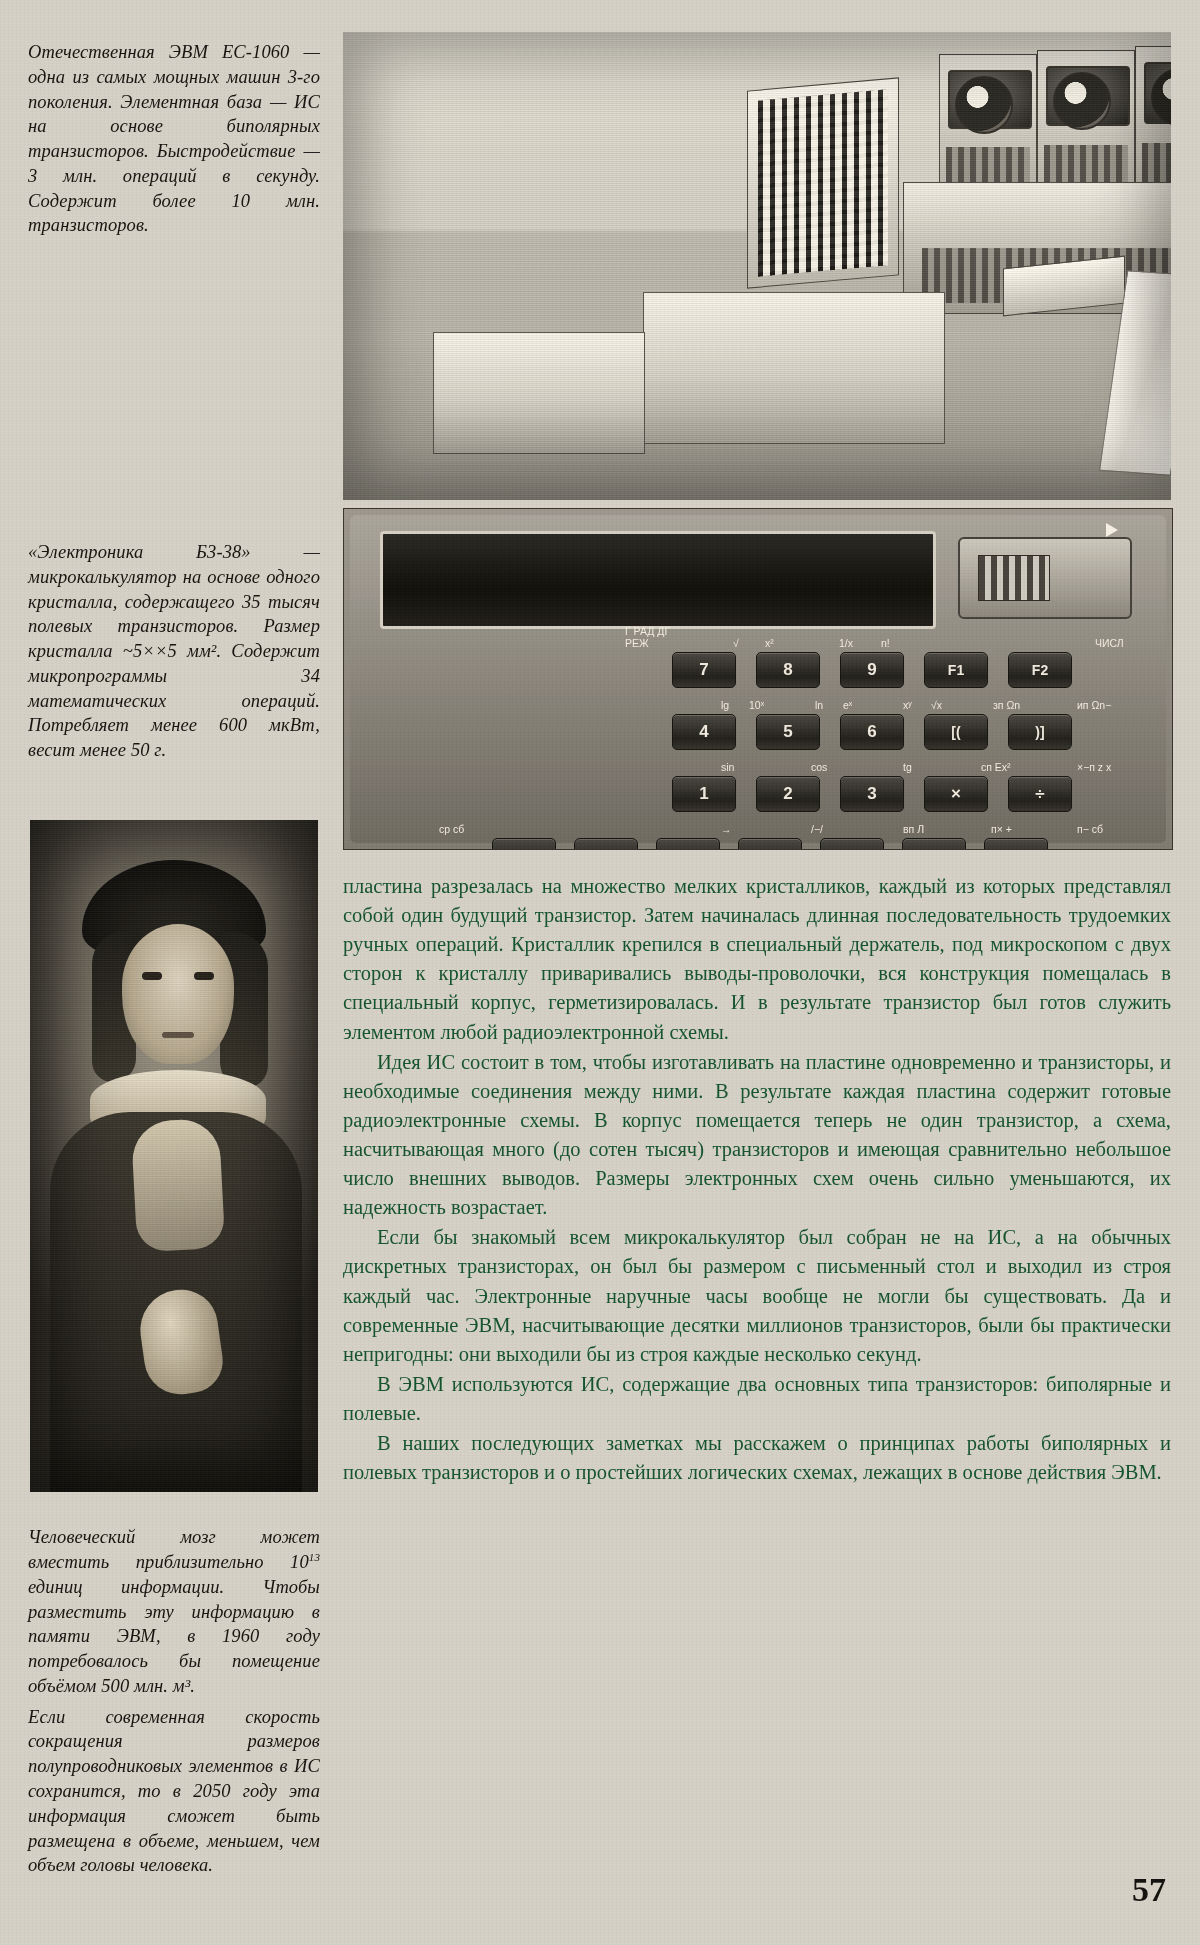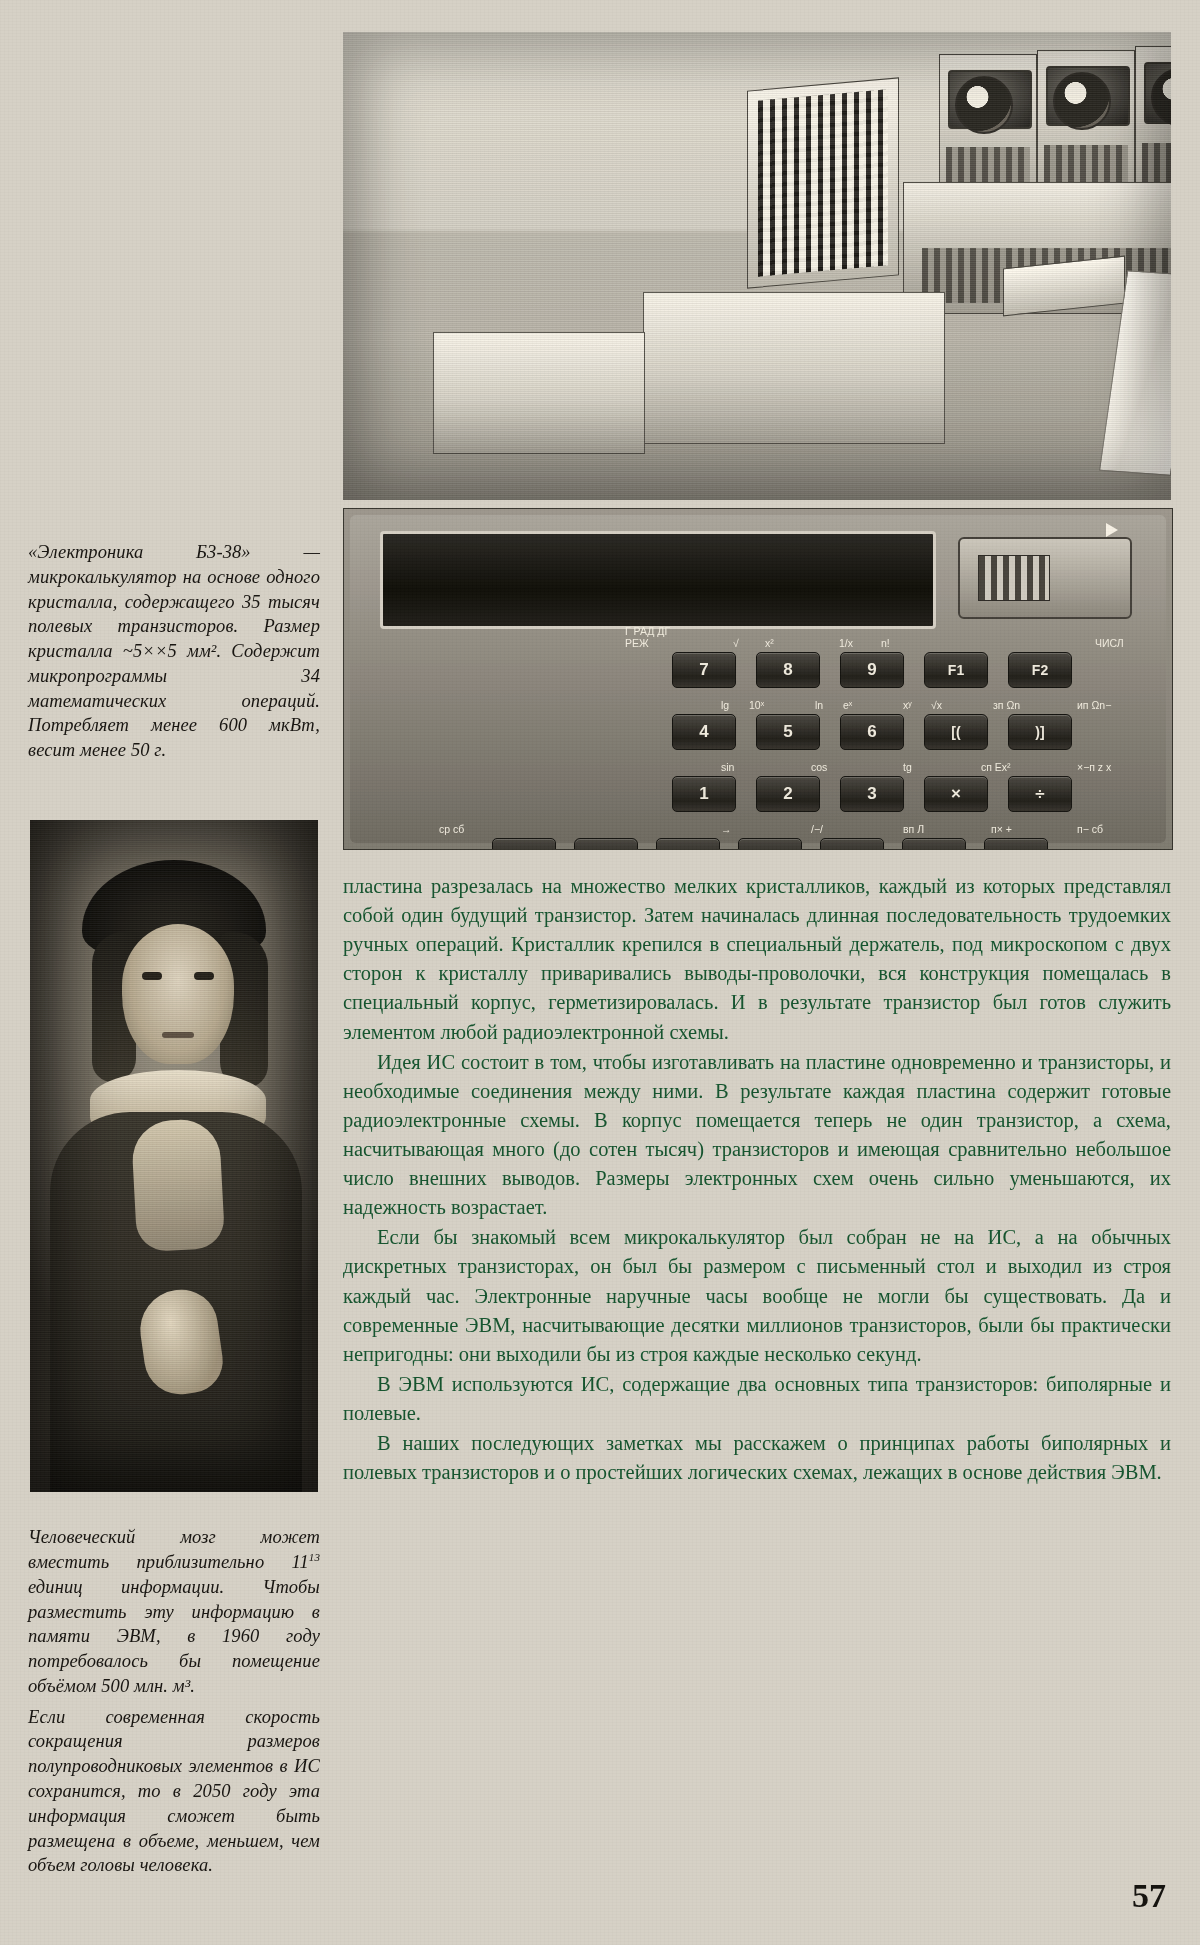--- a/index.html
+++ b/index.html
@@ -300,32 +300,33 @@
     line-height: 1.42;
     text-align: justify;
     text-justify: inter-word;
     color: #14532d;
   }
   .body-text p { margin: 0 0 1px 0; text-indent: 0; }
   .body-text p.ind { text-indent: 34px; }
 
   .page-num {
     position: absolute;
-    right: 34px; bottom: 30px;
+    right: 34px; bottom: 36px;
     font-family: "Liberation Serif", serif;
     font-weight: bold;
     font-size: 34px;
     color: #13110d;
   }
 </style>
 </head>
 <body>
 
 <div class="page">
 
+  <div class="caption cap-ec">Отечественная ЭВМ ЕС-1060 — одна из самых мощных машин 3-го поколения. Элементная база — ИС на основе биполярных транзисторов. Быстродействие — 3 млн. операций в секунду. Содержит более 10 млн. транзисторов.</div>
 
   <div class="caption cap-calc">«Электроника Б3-38» — микрокалькулятор на основе одного кристалла, содержащего 35 тысяч полевых транзисторов. Размер кристалла ~5××5 мм². Содержит микропрограммы 34 математических операций. Потребляет менее 600 мкВт, весит менее 50 г.</div>
 
   <div class="portrait">
     <div class="bg"></div>
     <div class="hat"></div>
     <div class="hair-l"></div>
     <div class="hair-r"></div>
     <div class="face"></div>
     <div class="eye-l"></div>
@@ -333,21 +334,21 @@
     <div class="mouth"></div>
     <div class="collar"></div>
     <div class="body"></div>
     <div class="shirt"></div>
     <div class="hand"></div>
     <div class="grain"></div>
     <div class="vignette"></div>
   </div>
 
   <div class="caption cap-brain">
-    <span>Человеческий мозг может вместить приблизительно 11</span><sup>13</sup><span> единиц информации. Чтобы разместить эту информацию в памяти ЭВМ, в 1960 году потребовалось бы помещение объёмом 500 млн. м³.</span>
+    <span>Человеческий мозг может вместить приблизительно 10</span><sup>13</sup><span> единиц информации. Чтобы разместить эту информацию в памяти ЭВМ, в 1960 году потребовалось бы помещение объёмом 500 млн. м³.</span>
     <div style="height:6px"></div>
     <span>Если современная скорость сокращения размеров полупроводниковых элементов в ИС сохранится, то в 2050 году эта информация сможет быть размещена в объеме, меньшем, чем объем головы человека.</span>
   </div>
 
   <div class="photo-room">
     <div class="wall"></div>
     <div class="floor"></div>
 
     <div class="rack" style="left:596px; top:22px; width:96px; height:184px;">
       <div class="screen"></div>

